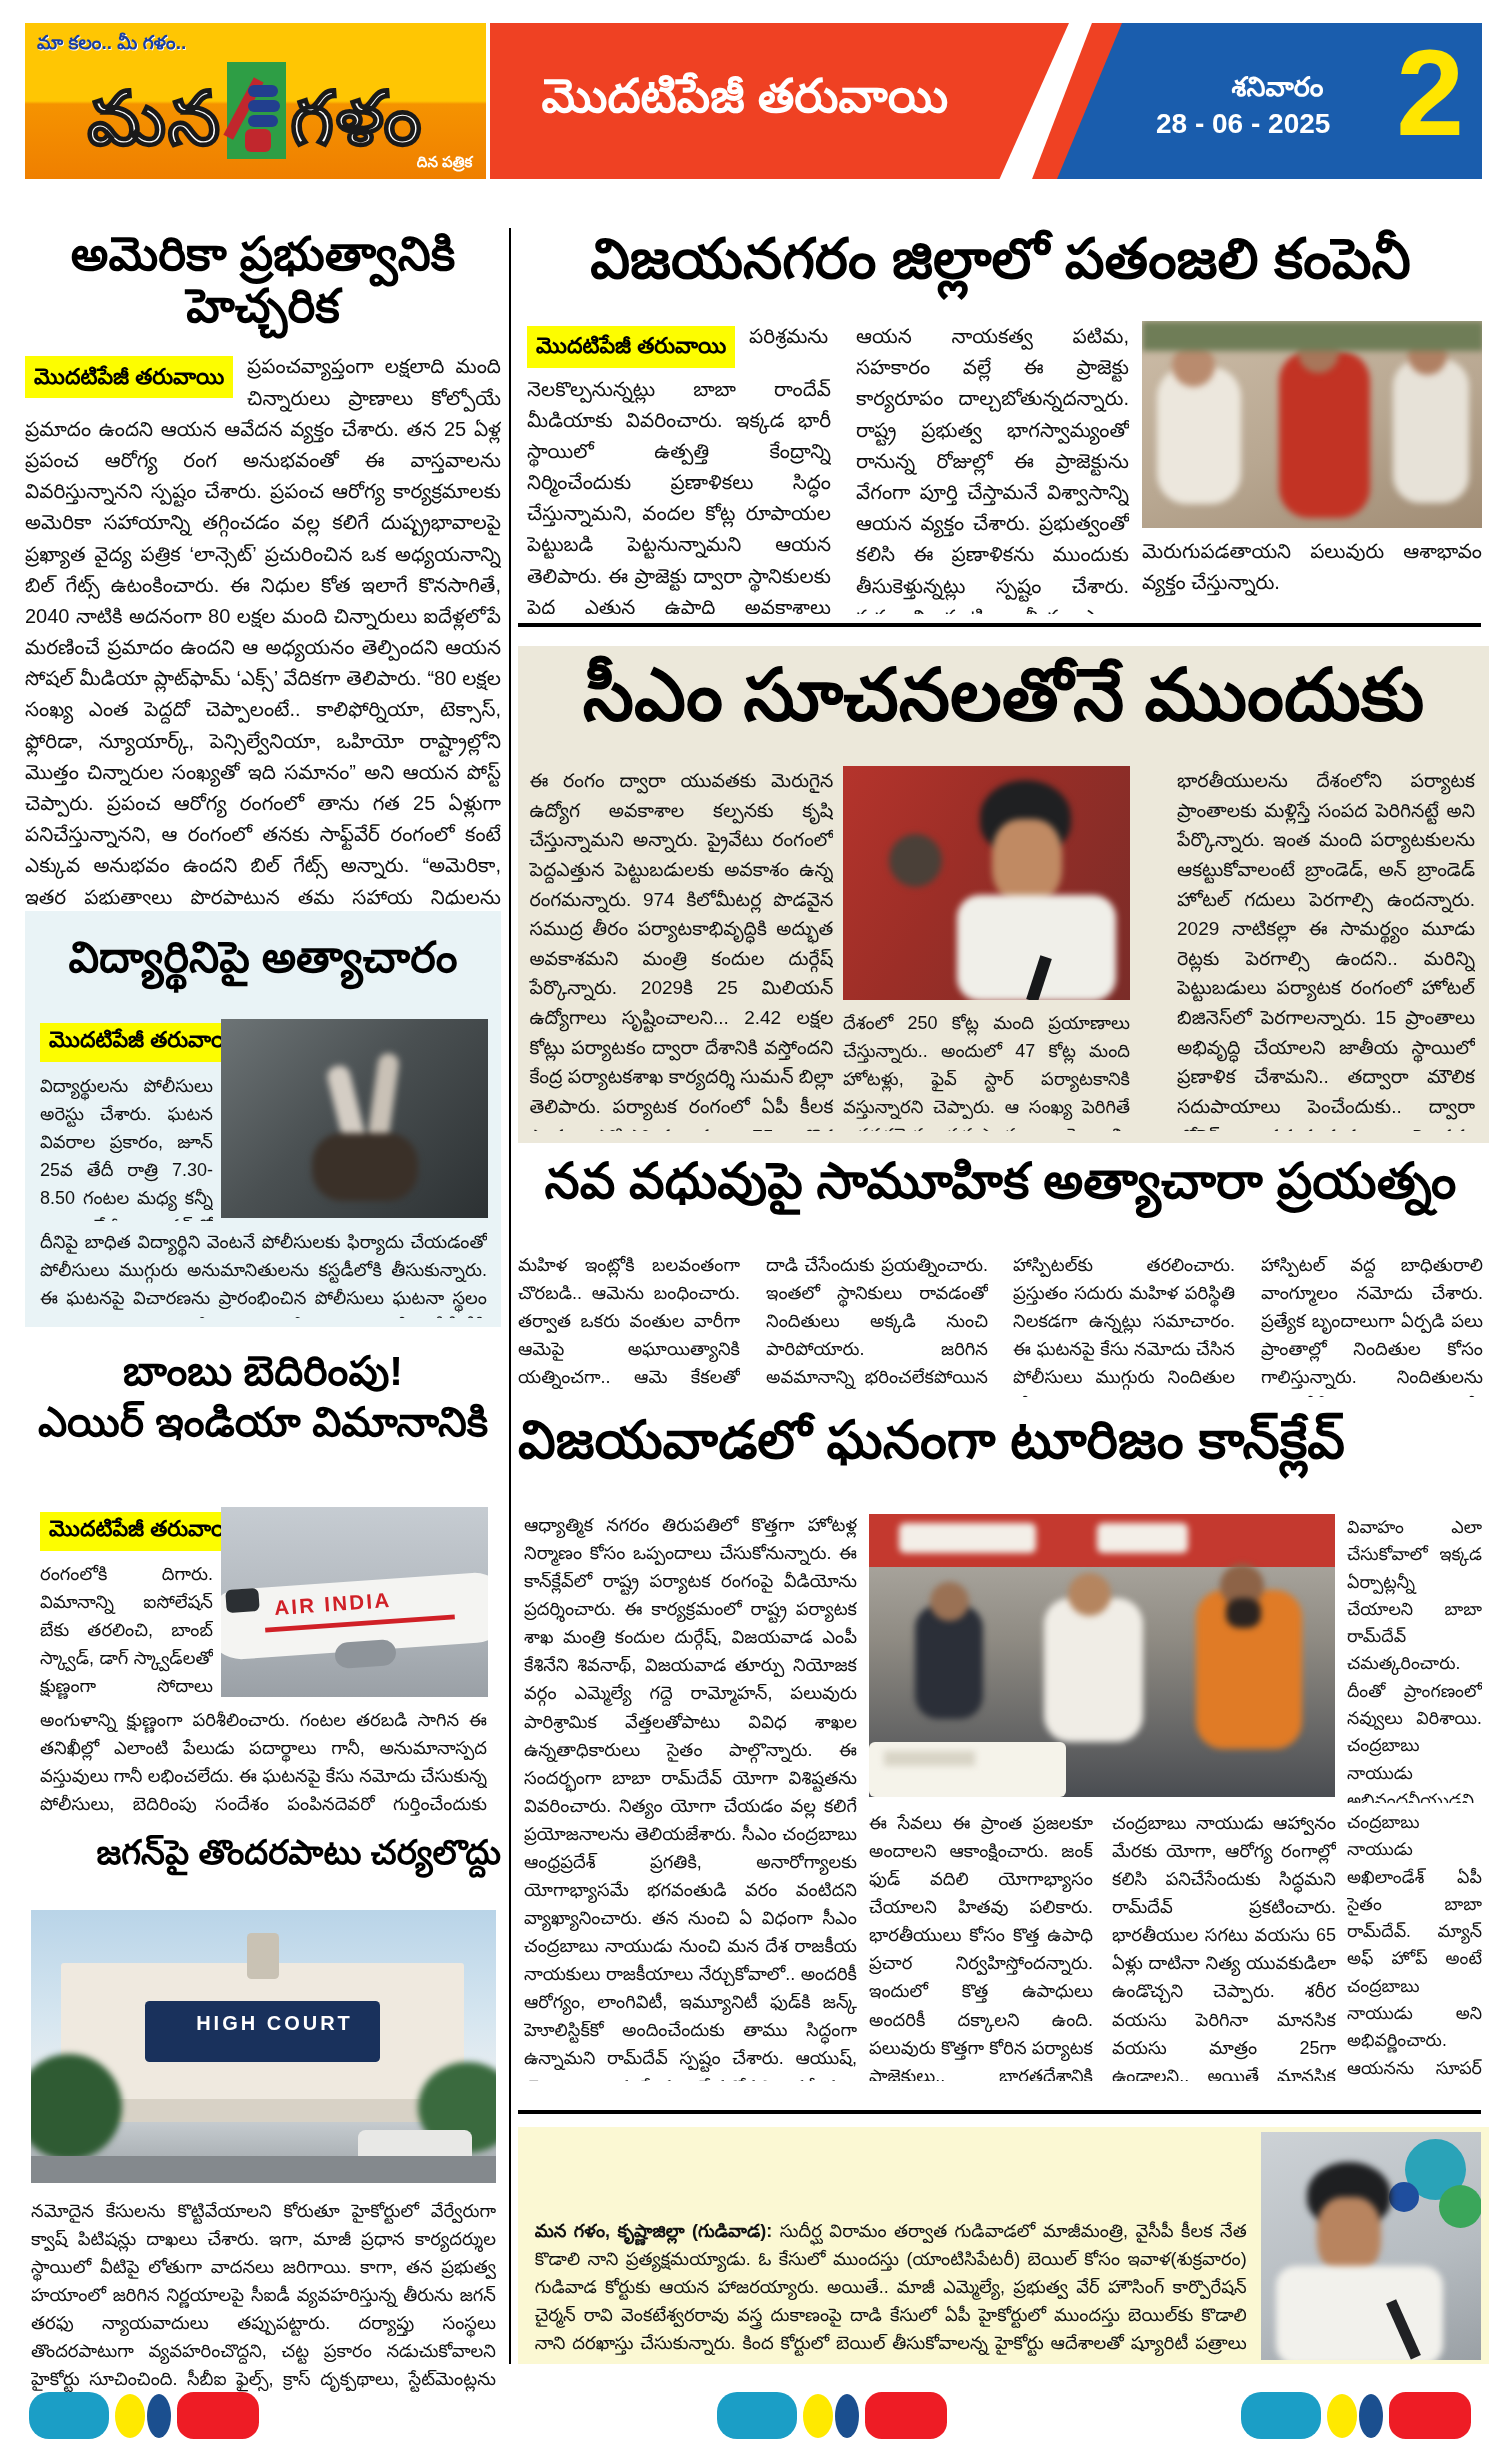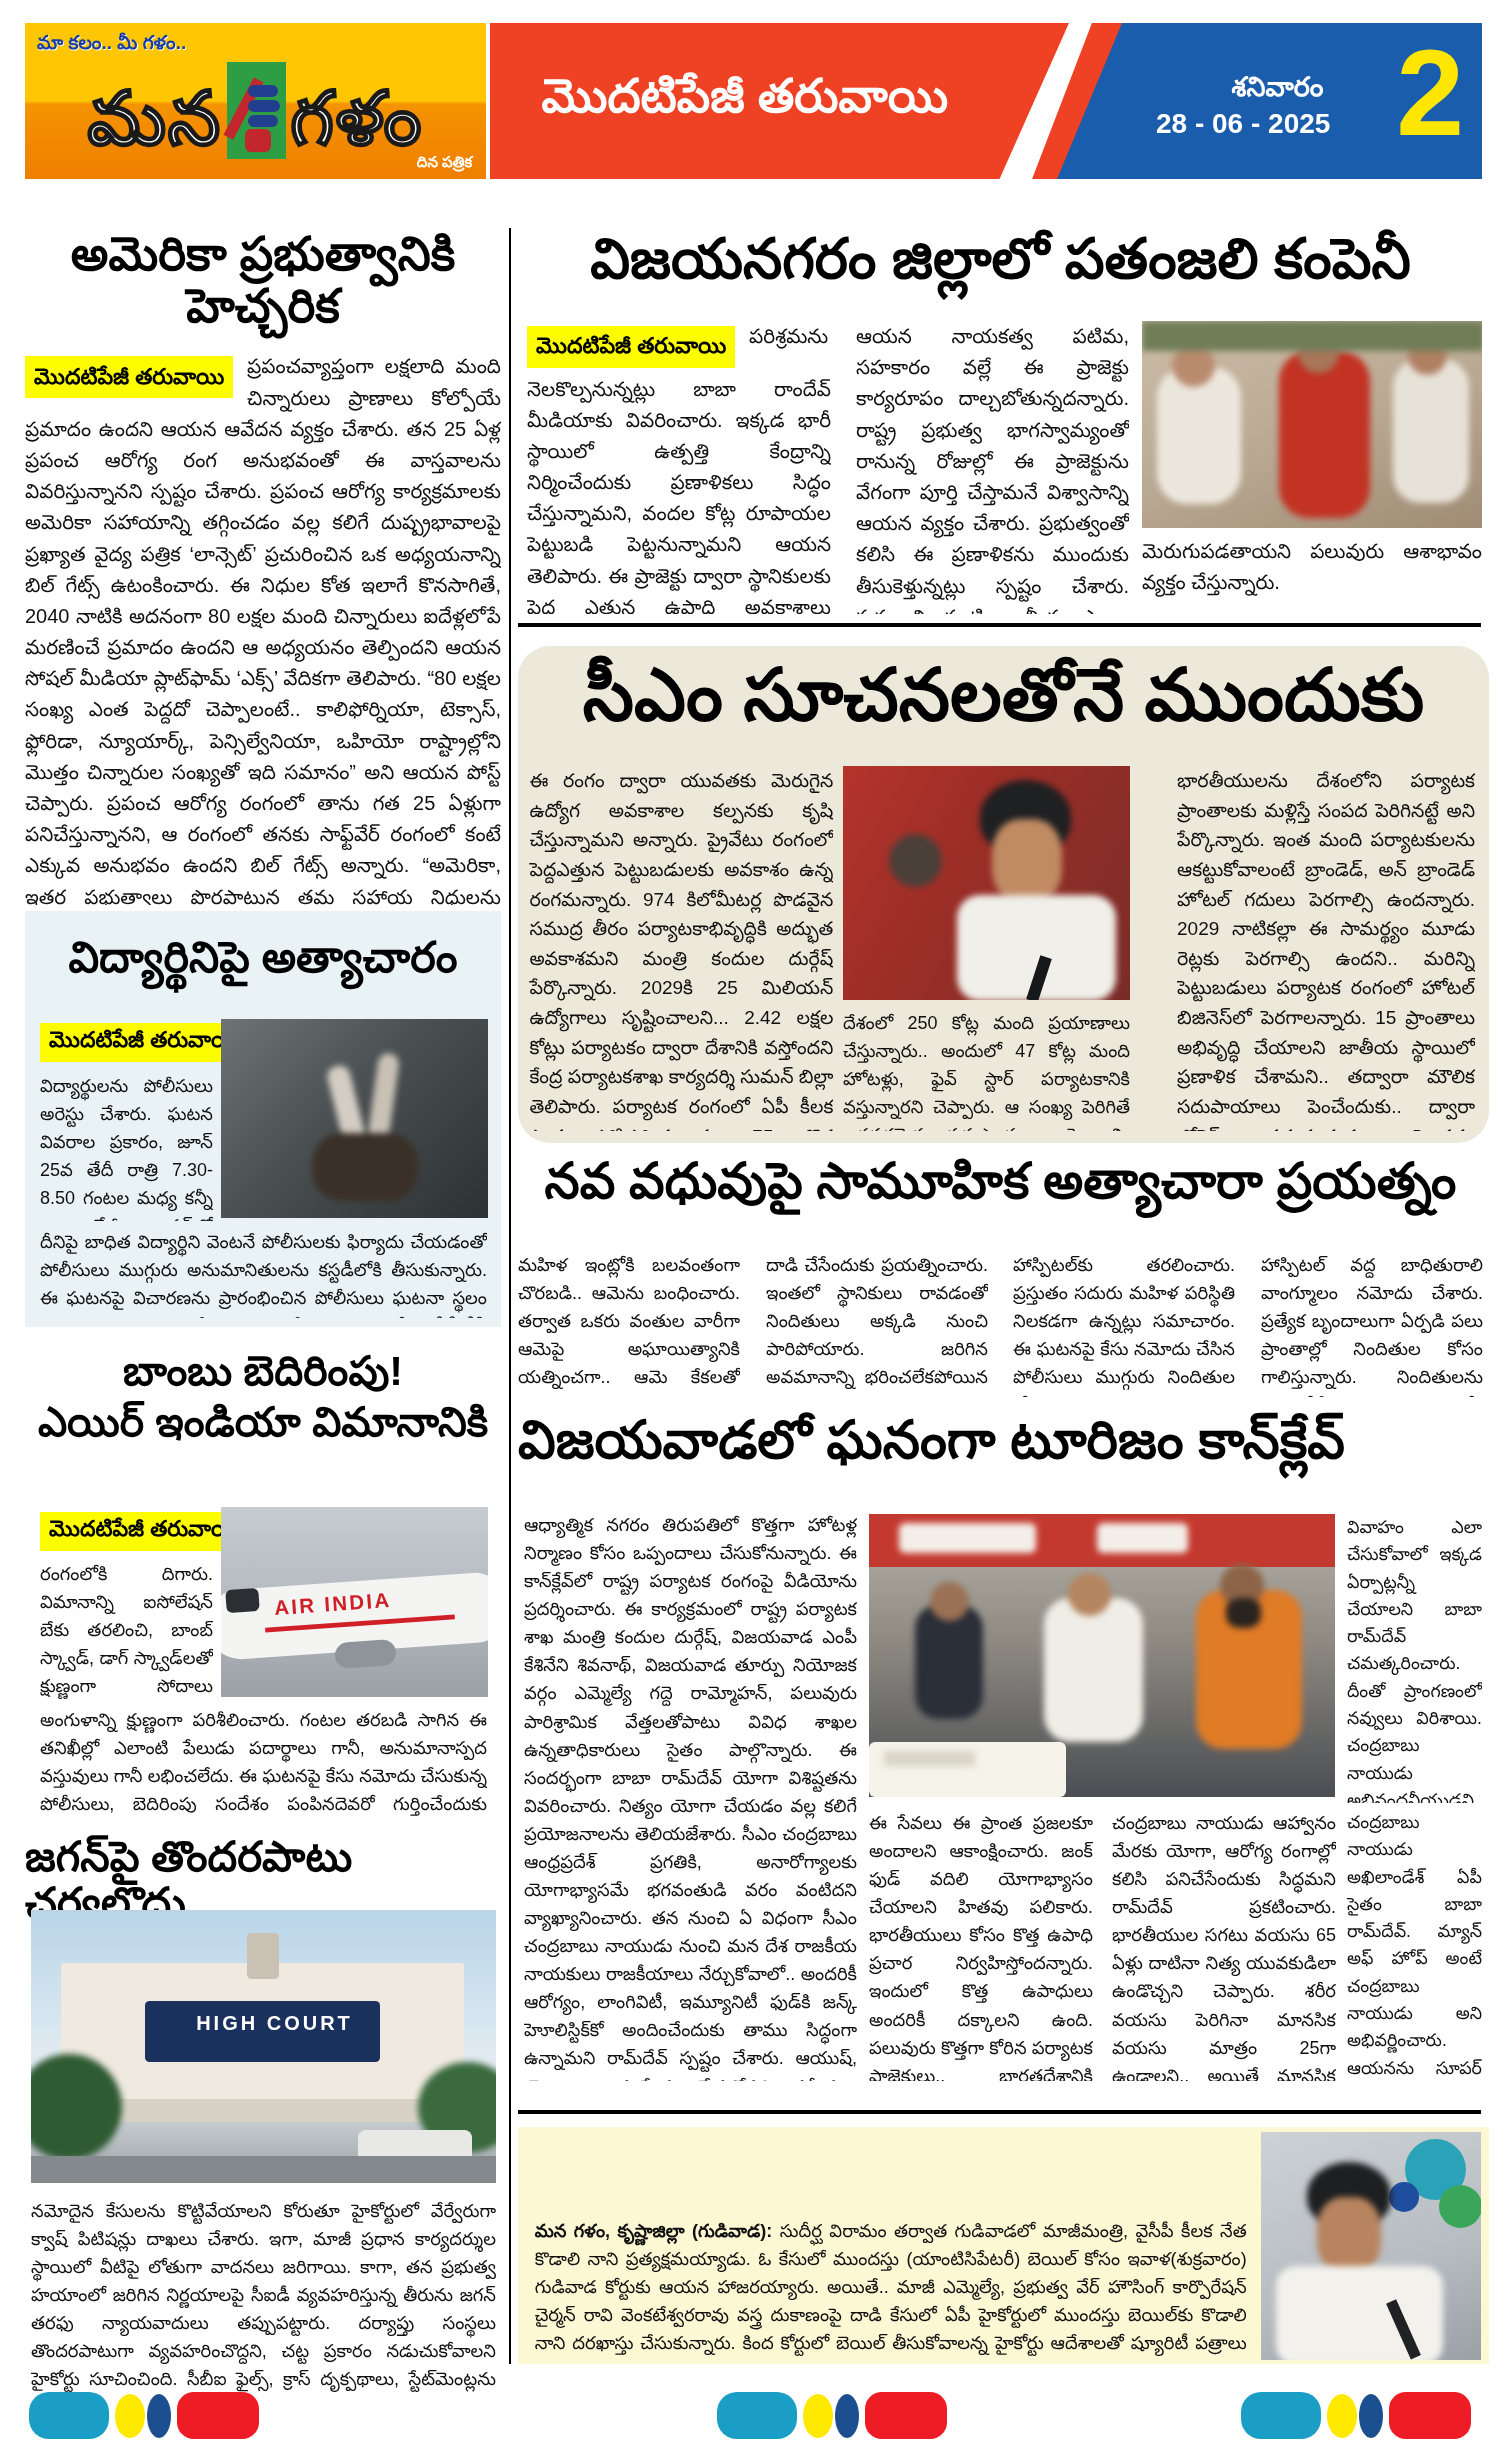--- a/index.html
+++ b/index.html
@@ -27,21 +27,21 @@
     clip-path:polygon(0 0,100% 0,88% 100%,0 100%);display:flex;align-items:center;}
   .banner span{width:88%;text-align:center;font-size:47px;font-weight:700;color:#fff;}
   .stripe{left:1062px;top:23px;width:32px;height:156px;background:#ef4123;transform:skewX(-21deg);}
   .datebox{left:1057px;top:23px;width:425px;height:156px;background:#1a5dad;
     clip-path:polygon(65px 0,100% 0,100% 100%,0 100%);}
   .day{left:114px;top:29px;width:213px;text-align:center;font-size:27px;font-weight:700;color:#fff;margin-top:20px;}
   .date{left:99px;top:85px;width:243px;text-align:left;font-size:28px;font-weight:700;color:#fff;}
   .pageno{right:18px;top:3px;font-size:122px;font-weight:700;color:#ffe600;line-height:1.1;}
 
   .panel-blue{background:#e9f3f6;}
-  .panel-beige{background:#ece8da;border-radius:32px;}
+  .panel-beige{background:#ece8da;}
   .panel-yellow{background:#fbf8d3;}
 
   .orn{position:absolute;display:flex;align-items:center;}
   .orn .o1{width:80px;height:47px;border-radius:20px;background:#1b9ec6;}
   .orn .o2{width:30px;height:44px;border-radius:50%;background:#ffe900;margin-left:6px;}
   .orn .o3{width:24px;height:44px;border-radius:50%;background:#1b4f8f;margin-left:1.5px;}
   .orn .o4{width:82px;height:47px;border-radius:16.7px;background:#ee1c25;margin-left:6px;}
 </style>
 </head>
 <body>
@@ -105,21 +105,21 @@
       <span class="abs" style="left:4.6px;top:82px;width:33px;height:23px;background:#2b2f33;border-radius:6px;transform:rotate(-4deg);"></span>
       <span class="abs" style="left:44px;top:114px;width:190px;height:5.3px;background:#d02027;transform:rotate(-4deg);"></span>
       <span class="abs" style="left:53px;top:85px;font-size:20.5px;font-weight:700;color:#d02027;letter-spacing:2.3px;transform:rotate(-4deg);">AIR INDIA</span>
       <span class="abs" style="left:114px;top:134px;width:61px;height:26px;background:#8e949a;border-radius:13px;transform:rotate(-4deg);"></span>
     </div>
     <div class="bt" style="position:absolute;left:15px;top:214px;width:173px;height:141px;font-size:18px;">రంగంలోకి దిగారు. విమానాన్ని ఐసోలేషన్ బేకు తరలించి, బాంబ్ స్క్వాడ్, డాగ్ స్క్వాడ్‌లతో క్షుణ్ణంగా సోదాలు నిర్వహించారు. ప్రయాణికులను లగేజీతో పాటు విమానంలోని ప్రతి</div>
     <div class="bt" style="position:absolute;left:15px;top:360px;width:447px;height:112px;font-size:18px;">అంగుళాన్ని క్షుణ్ణంగా పరిశీలించారు. గంటల తరబడి సాగిన ఈ తనిఖీల్లో ఎలాంటి పేలుడు పదార్థాలు గానీ, అనుమానాస్పద వస్తువులు గానీ లభించలేదు. ఈ ఘటనపై కేసు నమోదు చేసుకున్న పోలీసులు, బెదిరింపు సందేశం పంపినదెవరో గుర్తించేందుకు దర్యాప్తు చేపట్టారు. గతంలోనూ పలు విమానాలకు, విమానాశ్రయాలకు ఇలాంటి బెదిరింపులు రావడం గమనార్హం.</div>
   </div>
 
   <div class="abs" style="left:25px;top:1834px;width:476px;height:577px;">
-    <div class="hl" style="font-size:42px;text-align:left;">జగన్‌పై తొందరపాటు చర్యలొద్దు</div>
+    <div class="hl" style="font-size:34px;text-align:right;">జగన్‌పై తొందరపాటు చర్యలొద్దు</div>
     <div class="photo" style="left:6px;top:76px;width:465px;height:273px;background:linear-gradient(180deg,#b9d4e8 0%,#d6e6f0 40%,#e7edf1 60%,#9aa0a4 100%);">
       <span class="abs" style="left:30px;top:53px;width:403px;height:159px;background:#efe9df;border-radius:3px;box-shadow:inset 0 -23px 0 #d8d2c6;"></span>
       <span class="abs" style="left:216px;top:23px;width:32px;height:46px;background:#c9c2b4;border-radius:4.6px;"></span>
       <span class="abs" style="left:114px;top:91px;width:235px;height:61px;background:#19315c;border-radius:4.6px;text-align:center;">
         <span style="display:block;margin-top:10.6px;font-size:20px;font-weight:700;color:#fff;letter-spacing:3px;padding-left:24px;">HIGH COURT</span>
       </span>
       <span class="blob" style="left:-15px;top:144px;width:106px;height:106px;background:#2f5b33;border-radius:50%;"></span>
       <span class="blob" style="left:387px;top:152px;width:99px;height:91px;background:#3a6a3e;border-radius:50%;"></span>
       <span class="abs" style="left:327px;top:220px;width:114px;height:46px;background:#e8e8e6;border-radius:7.6px;"></span>
       <span class="abs" style="left:0;bottom:0;width:465px;height:27px;background:#84898d;"></span>

